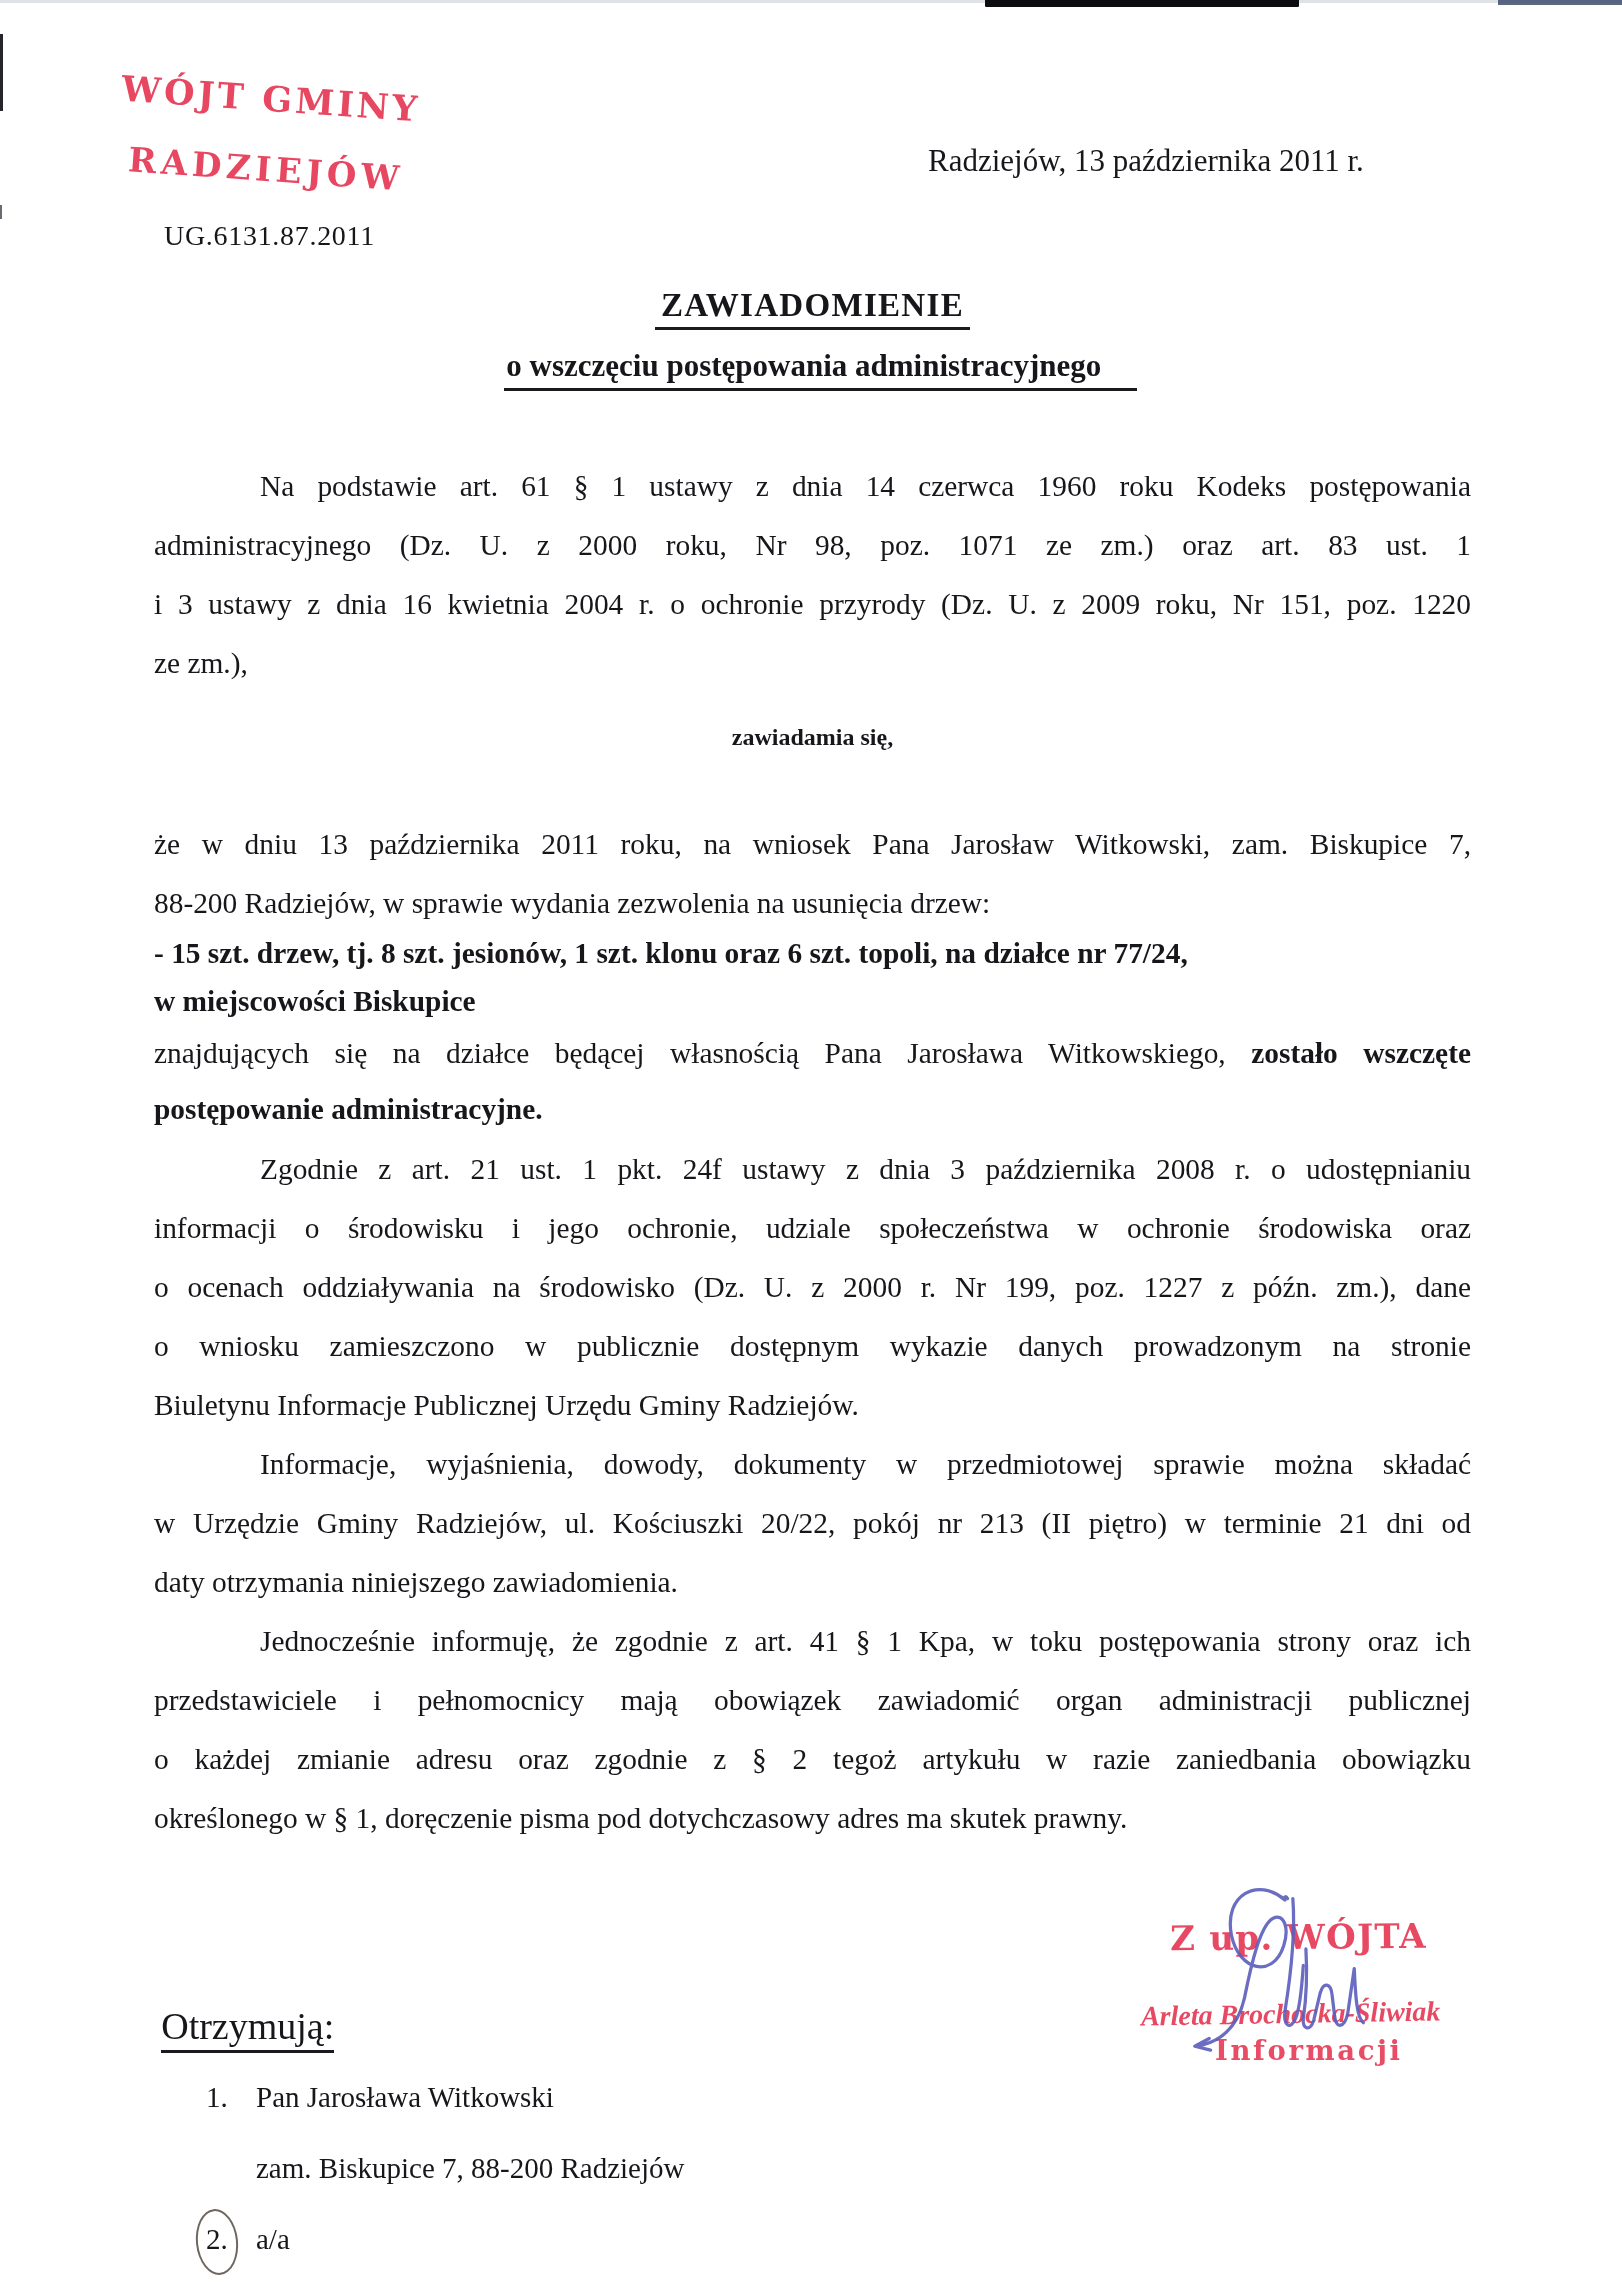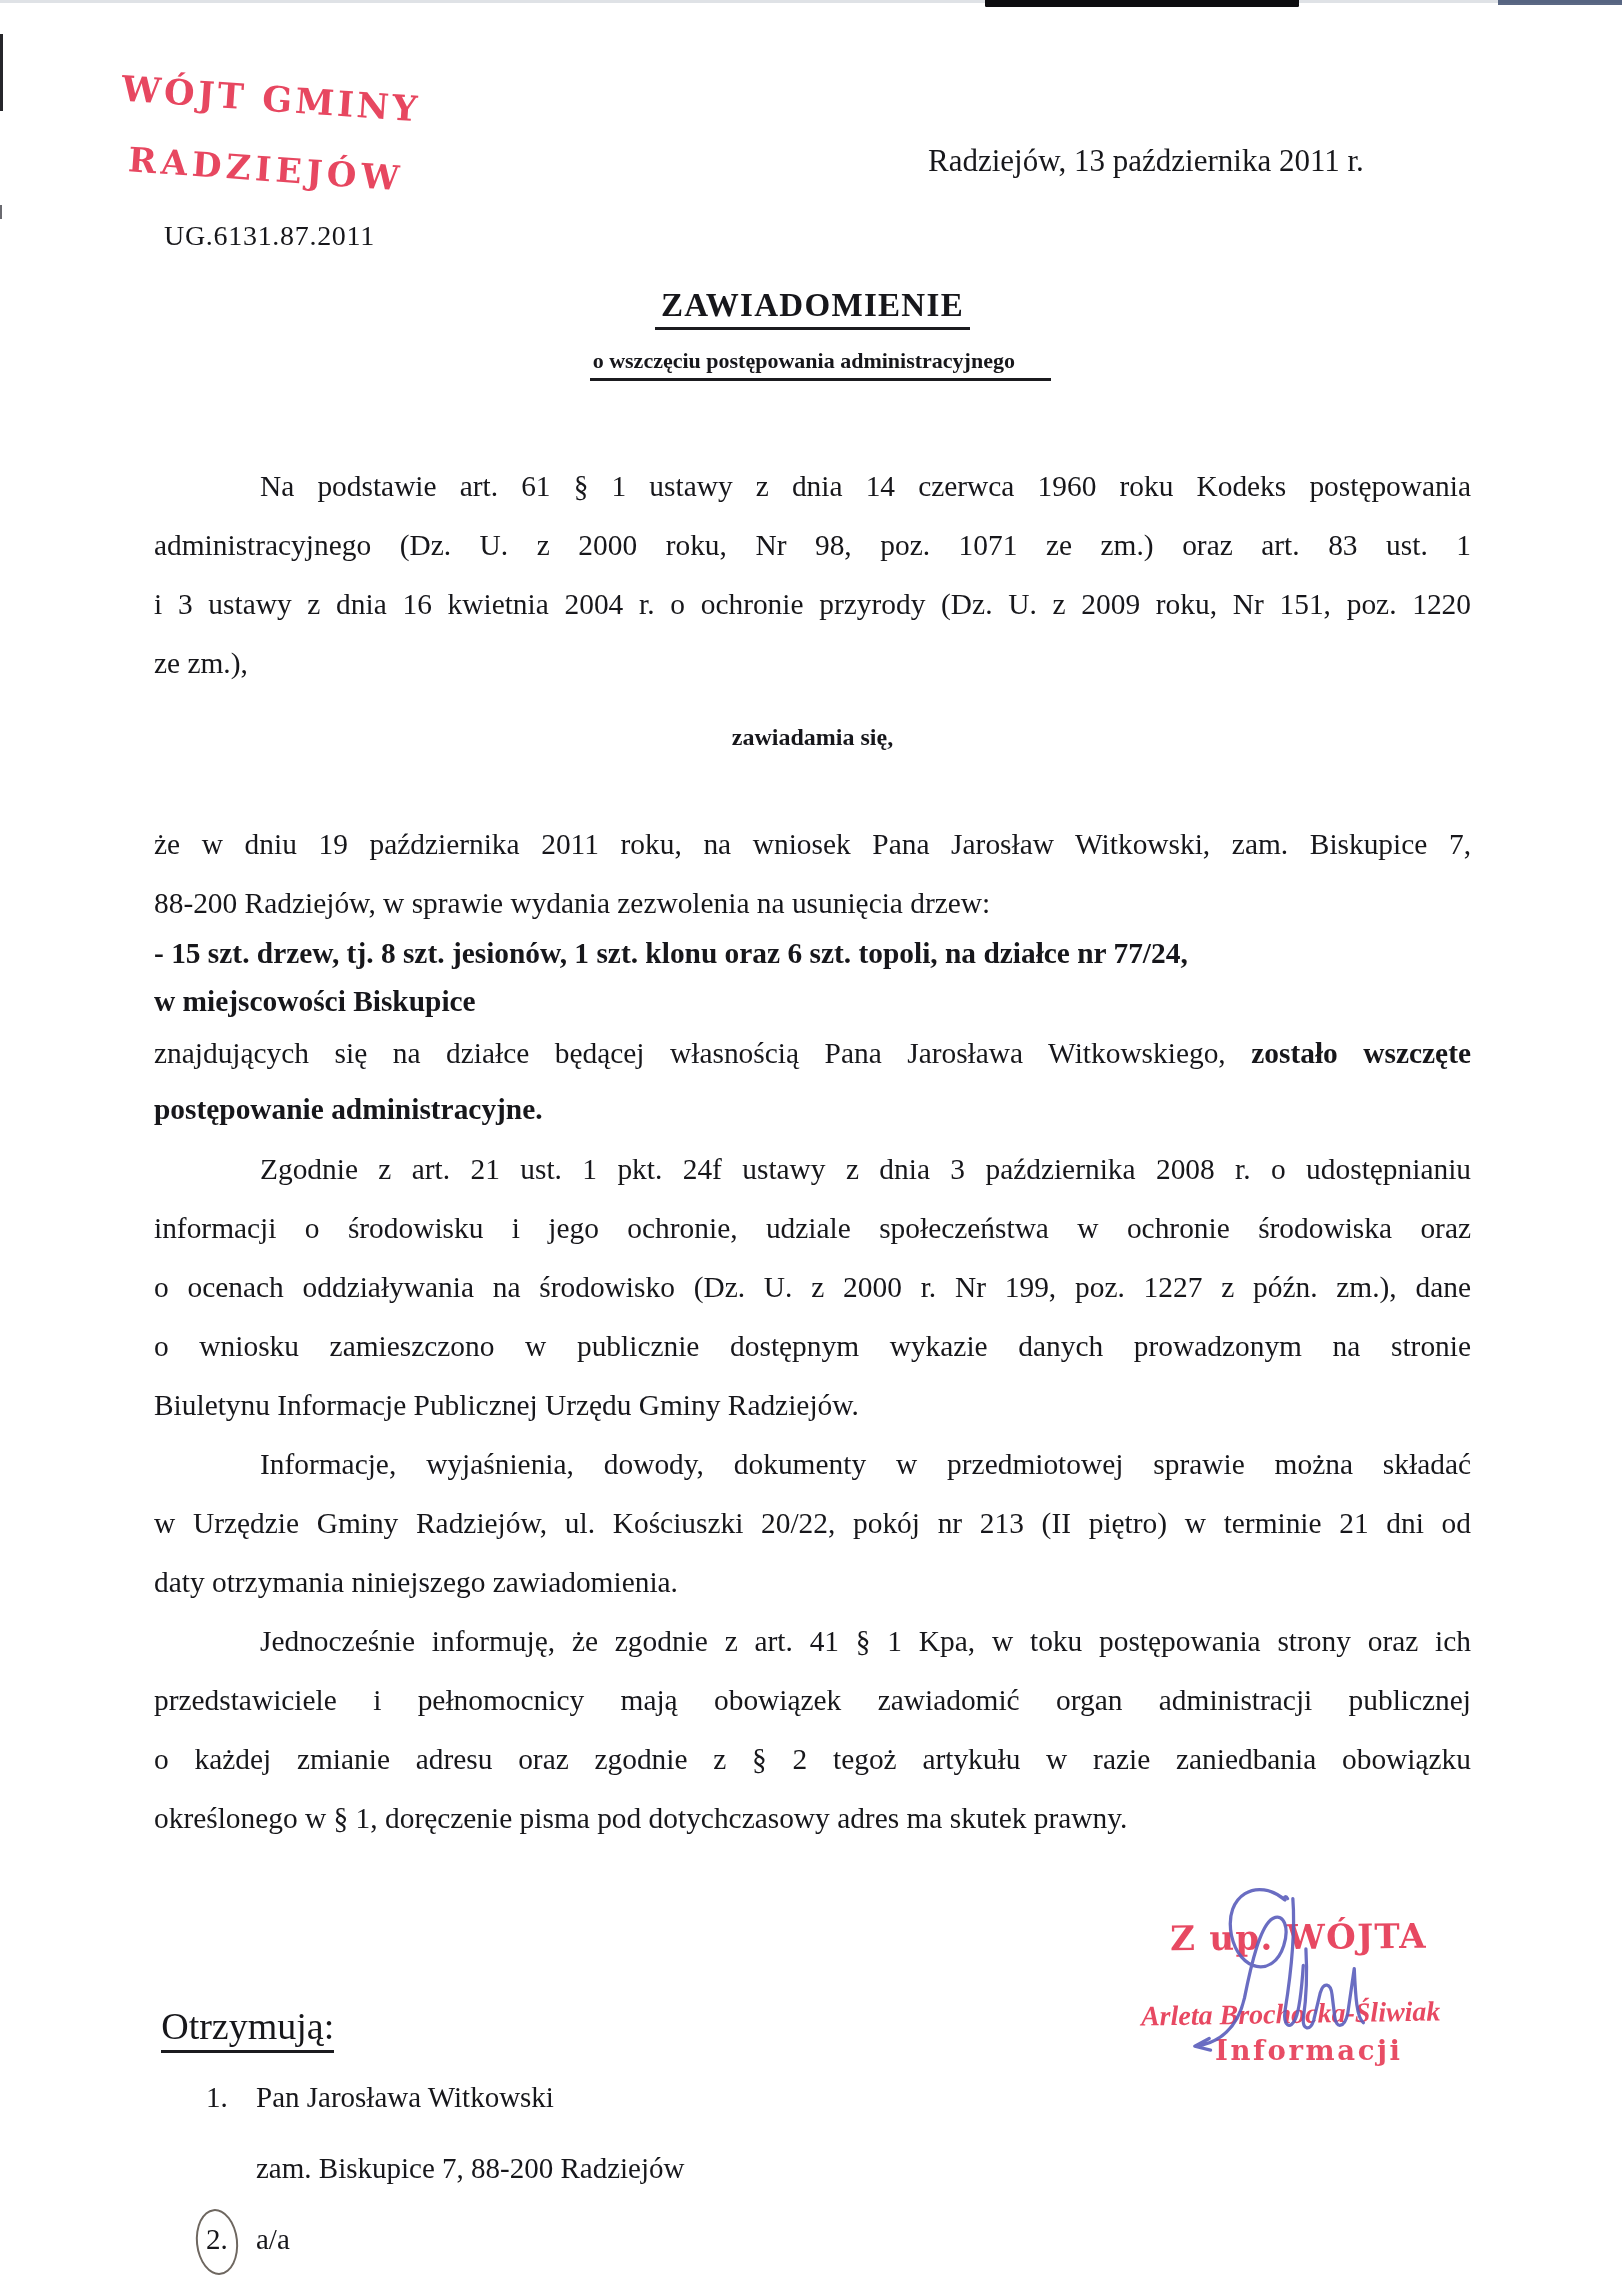--- a/index.html
+++ b/index.html
@@ -23,21 +23,21 @@
   }
   #stamp-l1{font-size:35px;letter-spacing:3.3px;}
   #stamp-l2{font-size:34px;letter-spacing:4.6px;}
   #date-line{position:absolute;left:928px;top:143px;font-size:31px;}
   #reference-number{position:absolute;left:164px;top:220px;font-size:28px;letter-spacing:0.7px;}
   
   .title-wrap{position:absolute;left:154px;width:1317px;text-align:center;}
   #title-main{top:287px;}
   #title-main span{font-size:33px;font-weight:bold;letter-spacing:1.3px;border-bottom:3.3px solid #1b1b1f;padding:0 6.5px 3.9px 6.5px;}
   #title-sub{top:348px;}
-  #title-sub span{font-size:22px;font-weight:bold;border-bottom:3.3px solid #1b1b1f;padding:0 36px 5.2px 2.6px;margin-left:16px;}
+  #title-sub span{font-size:31px;font-weight:bold;border-bottom:3.3px solid #1b1b1f;padding:0 36px 5.2px 2.6px;margin-left:16px;}
   
   #body-text{position:absolute;left:154px;top:457px;width:1317px;font-size:29.4px;}
   .para{line-height:59px;}
   .para .line{height:59px;overflow:hidden;text-align:justify;}
   .line.jfull{text-align-last:justify;}
   .line.indent{text-indent:106px;}
   #notification-phrase{margin-top:15px;line-height:59px;text-align:center;font-weight:bold;font-size:24px;}
   #paragraph-2{margin-top:48px;}
   #tree-removal-details{margin-top:-3.9px;line-height:48px;font-weight:bold;}
   #tree-removal-details .line{height:48px;text-align:left;}
@@ -99,21 +99,21 @@
   <div class="para" id="paragraph-1">
       <div class="line jfull indent">Na podstawie art. 61 § 1 ustawy z dnia 14 czerwca 1960 roku Kodeks postępowania</div>
       <div class="line jfull">administracyjnego (Dz. U. z 2000 roku, Nr 98, poz. 1071 ze zm.) oraz art. 83 ust. 1</div>
       <div class="line jfull">i 3 ustawy z dnia 16 kwietnia 2004 r. o ochronie przyrody (Dz. U. z 2009 roku, Nr 151, poz. 1220</div>
       <div class="line">ze zm.),</div>
     </div>
 
   <div id="notification-phrase">zawiadamia się,</div>
 
   <div class="para" id="paragraph-2">
-      <div class="line jfull">że w dniu 19 października 2011 roku, na wniosek Pana Jarosław Witkowski, zam. Biskupice 7,</div>
+      <div class="line jfull">że w dniu 13 października 2011 roku, na wniosek Pana Jarosław Witkowski, zam. Biskupice 7,</div>
       <div class="line">88-200 Radziejów, w sprawie wydania zezwolenia na usunięcia drzew:</div>
     </div>
 
   <div class="para" id="tree-removal-details">
       <div class="line">- 15 szt. drzew, tj. 8 szt. jesionów, 1 szt. klonu oraz 6 szt. topoli, na działce nr 77/24,</div>
       <div class="line">w miejscowości Biskupice</div>
     </div>
 
   <div class="para" id="paragraph-3">
     <div class="line jfull"><span>znajdujących się na działce będącej własnością Pana Jarosława Witkowskiego,</span> <b>zostało wszczęte</b></div>

